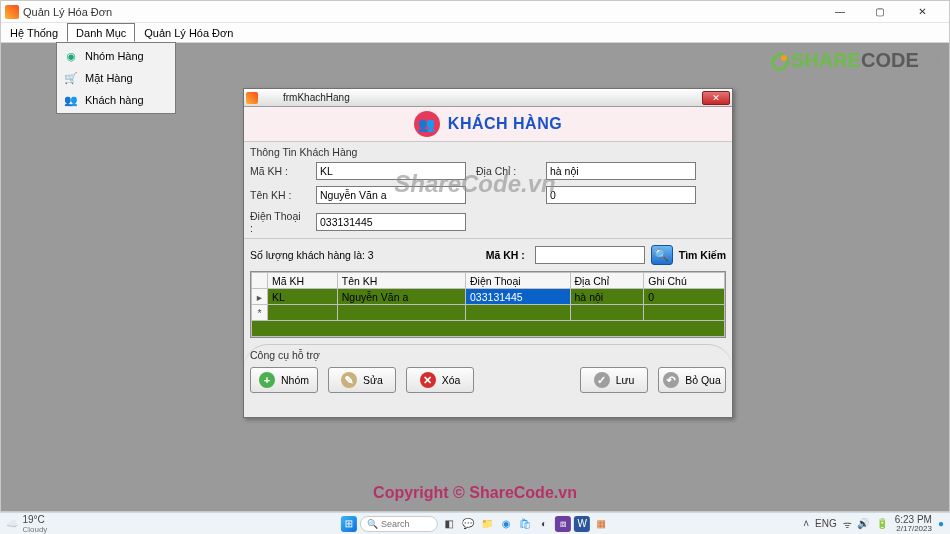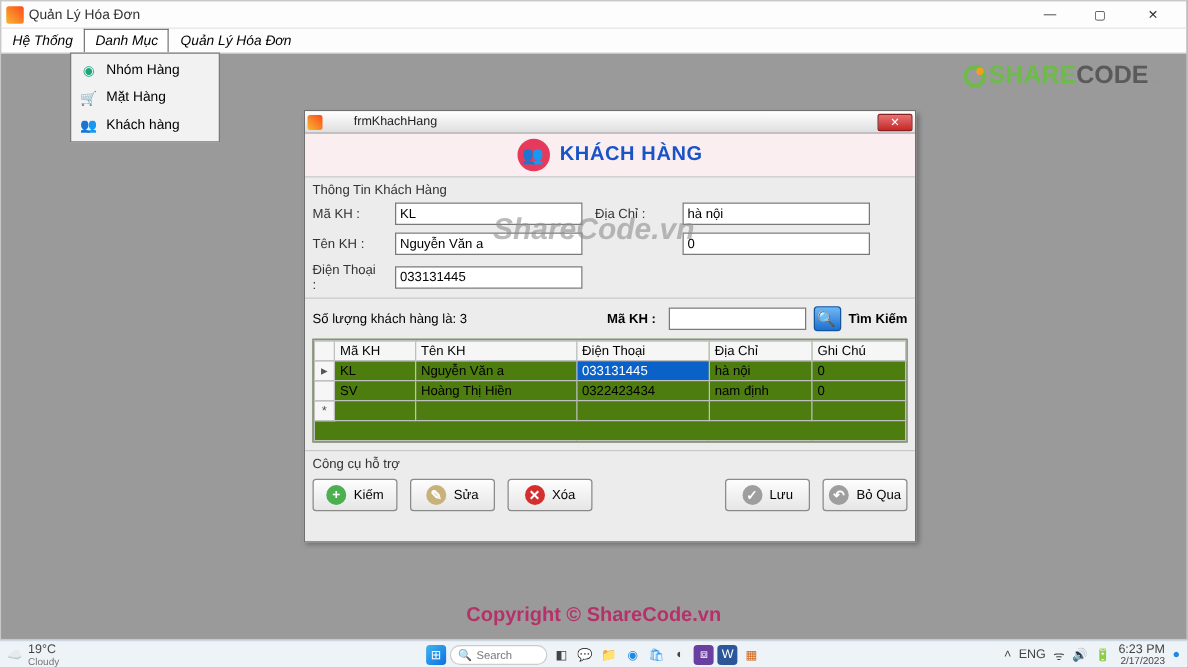--- a/index.html
+++ b/index.html
@@ -9,21 +9,21 @@
 
 .outer-window { position: absolute; top: 0; left: 0; right: 0; bottom: 22px; background: #9a9a9a; border: 1px solid #c8c8c8; }
 .outer-titlebar { height: 22px; background: #fdfdfd; display: flex; align-items: center; padding: 0 4px; font-size: 11px; border-bottom: 1px solid #e4e4e4; }
 .outer-titlebar .tb-icon { width: 14px; height: 14px; margin-right: 4px; background: linear-gradient(45deg,#f7b733,#fc4a1a); border-radius: 2px; }
 .outer-titlebar .tb-title { flex: 1; color: #333; }
 .win-controls { display: flex; }
 .win-controls div { width: 40px; height: 22px; display: flex; align-items: center; justify-content: center; font-size: 10px; color: #333; }
 .win-controls .close { width: 45px; }
 
 .menubar { height: 20px; background: #fdfdfd; display: flex; align-items: stretch; font-size: 11px; border-bottom: 1px solid #d0d0d0; }
-.menubar .mitem { padding: 0 8px; display: flex; align-items: center; cursor: default; border: 1px solid transparent; font-style: italic; }
+.menubar .mitem { padding: 0 8px; display: flex; align-items: center; cursor: default; border: 1px solid transparent; }
 .menubar .mitem.active { background: #fff; border: 1px solid #7a7a7a; border-bottom: 1px solid #fff; }
 .dropdown { position: absolute; top: 41px; left: 55px; background: #f2f2f2; border: 1px solid #7a7a7a; font-size: 11px; padding: 2px; min-width: 120px; z-index: 50; }
 .dropdown .ditem { display: flex; align-items: center; padding: 3px 10px 3px 4px; gap: 6px; }
 .dropdown .dicon { width: 16px; height: 16px; display: flex; align-items: center; justify-content: center; }
 
 .mdi-area { position: absolute; top: 42px; left: 0; right: 0; bottom: 0; background: #9a9a9a; }
 
 
 .wm { position: absolute; top: 6px; right: 10px; font-size: 20px; font-weight: 700; font-family: Arial, sans-serif; }
 .wm .s1 { color: #6dbb49; } .wm .s2 { color: #5a5a5a; } .wm .s3 { color: #999; font-size: 14px; }
@@ -58,21 +58,21 @@
 
 .grid { border:1px solid #8b8b8b; background:#4d7c0f; margin:0 6px 6px; }
 .grid table { width:100%; border-collapse:collapse; font-size:10.5px; }
 .grid th, .grid td { border:1px solid #c0c0c0; padding:1px 4px; text-align:left; height:16px; }
 .grid th { background:#f6f6f6; font-weight:400; }
 .grid .rowhead { width:16px; background:#f6f6f6; }
 .grid .selcell { background:#0a62c9; color:#fff; }
 .grid .rowmarker { text-align:center; color:#555; }
 .grid-empty { height:70px; }
 
-.toolbar { border-top:1px solid #c9c9c9; padding:4px 6px 24px; }
+.toolbar { border-top:1px solid #c9c9c9; padding:4px 6px 24px;border-radius:24px; }
 .toolbar-title { font-size:10.5px; margin-bottom:6px; color:#333;}
 .tbuttons { display:flex; gap:10px; }
 .tbuttons .gapfill { flex:1; }
 .tbutton { width:68px; height:26px; background:linear-gradient(#fdfdfd,#e6e6e6); border:1px solid #8a8a8a; border-radius:3px; display:flex; align-items:center; justify-content:center; gap:6px; font-size:10.5px; cursor:default;}
 .tbutton .bi { width:16px; height:16px; border-radius:50%; display:flex; align-items:center; justify-content:center; color:#fff; font-size:11px; font-weight:bold;}
 .bi-add{background:#4caf50;} .bi-edit{background:#c8b27a;} .bi-del{background:#d32f2f;} .bi-save{background:#9e9e9e;} .bi-skip{background:#9e9e9e;}
 
 
 .taskbar { position:absolute; bottom:0; left:0; right:0; height:22px; background:#eef3f8; border-top:1px solid #cfd8e0; display:flex; align-items:center; font-size:10px; color:#444; padding:0 6px; gap:6px;}
 .taskbar .weather{display:flex; align-items:center; gap:4px;}
@@ -182,48 +182,40 @@
       <tbody>
         <tr>
           <td class="rowhead rowmarker">▸</td>
           <td>KL</td>
             <td>Nguyễn Văn a</td>
             <td class="selcell">033131445</td>
             <td>hà nội</td>
             <td>0</td>
         </tr>
         <tr>
-          <td class="rowhead"></td>
-          <td>SV</td>
-            <td>Hoàng Thị Hiền</td>
-            <td>0322423434</td>
-            <td>nam định</td>
-            <td>0</td>
-        </tr>
-        <tr>
           <td class="rowhead rowmarker">*</td>
             <td></td>
             <td></td>
             <td></td>
             <td></td>
             <td></td>
         </tr>
         <tr>
             <td colspan="6" class="grid-empty"></td>
           </tr>
       </tbody>
     </table>
   </div>
 
   <div class="toolbar">
     <div class="toolbar-title">Công cụ hỗ trợ</div>
     <div class="tbuttons">
       <div class="tbutton">
           <span class="bi bi-add">+</span>
-          <span>Kiếm</span>
+          <span>Nhóm</span>
         </div>
       <div class="tbutton">
           <span class="bi bi-edit">✎</span>
           <span>Sửa</span>
         </div>
       <div class="tbutton">
           <span class="bi bi-del">✕</span>
           <span>Xóa</span>
         </div>
       <div class="gapfill"></div>

